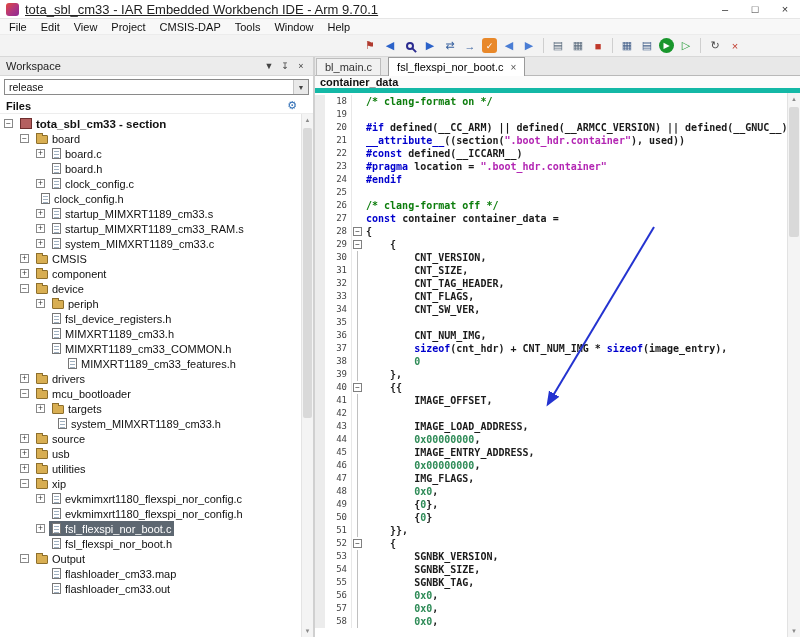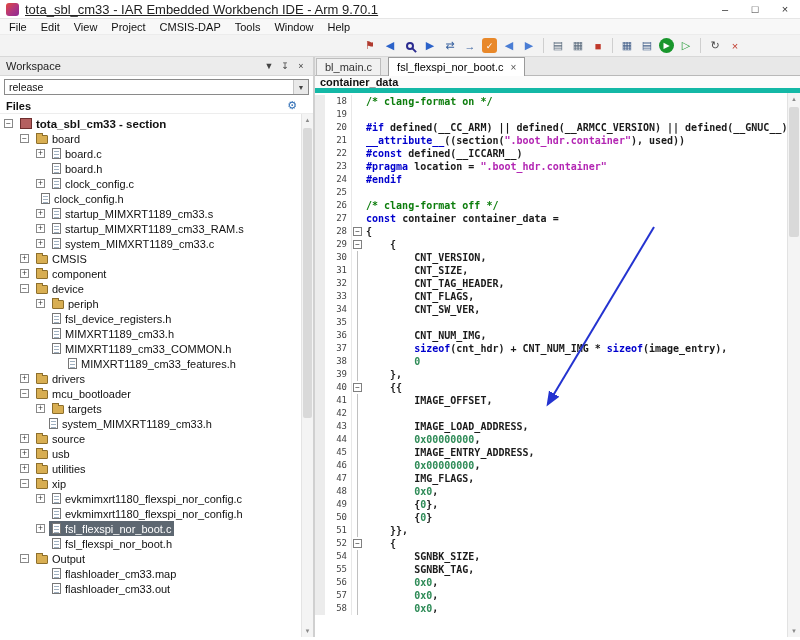--- a/index.html
+++ b/index.html
@@ -320,21 +320,21 @@
             <span class="node-label">mcu_bootloader</span>
           </span>
         </div>
         <div class="tree-row" style="padding-left: 36px;">
           <span class="expander">+</span>
           <span class="row-main">
             <span class="icon-folder"></span>
             <span class="node-label">targets</span>
           </span>
         </div>
-        <div class="tree-row" style="padding-left: 33px;">
+        <div class="tree-row" style="padding-left: 33px; margin-left: 9px;">
           <span class="expander-spacer"></span>
           <span class="row-main">
             <span class="icon-file"></span>
             <span class="node-label">system_MIMXRT1189_cm33.h</span>
           </span>
         </div>
         <div class="tree-row" style="padding-left: 20px;">
           <span class="expander">+</span>
           <span class="row-main">
             <span class="icon-folder"></span>
@@ -638,20 +638,26 @@
           <span class="fold guide"></span>
           <span class="src"><span class="tok-p">    }},</span></span>
         </div>
         <div class="code-line">
           <span class="bp"></span>
           <span class="ln">52</span>
           <span class="fold">
             <span class="fold-box">−</span>
           </span>
           <span class="src"><span class="tok-p">    {</span></span>
+        </div>
+        <div class="code-line">
+          <span class="bp"></span>
+          <span class="ln">53</span>
+          <span class="fold guide"></span>
+          <span class="src"><span class="tok-p">        SGNBK_VERSION,</span></span>
         </div>
         <div class="code-line">
           <span class="bp"></span>
           <span class="ln">54</span>
           <span class="fold guide"></span>
           <span class="src"><span class="tok-p">        SGNBK_SIZE,</span></span>
         </div>
         <div class="code-line">
           <span class="bp"></span>
           <span class="ln">55</span>

